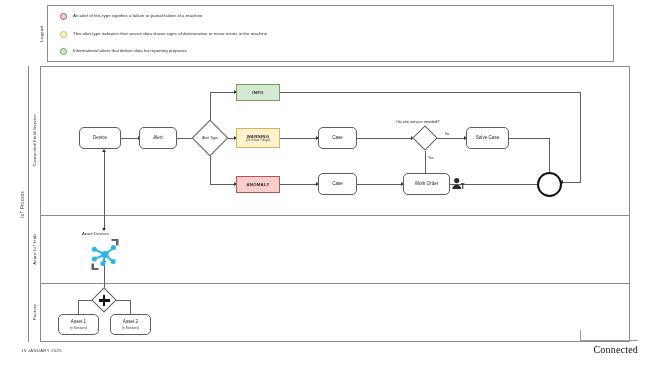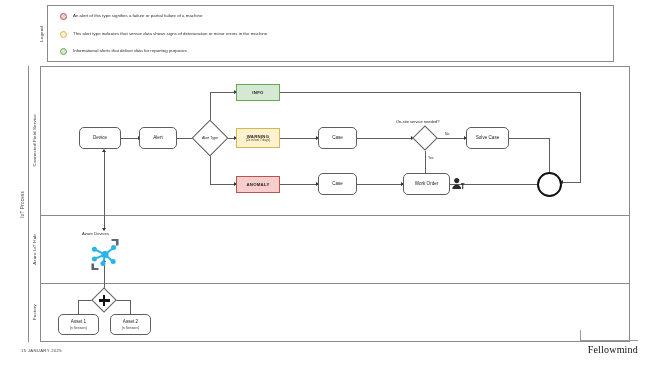--- a/index.html
+++ b/index.html
@@ -302,15 +302,15 @@
     <span class="sub">(n Sensors)</span>
   </div>
   <div class="node" style="left:110px;top:314px;width:41px;height:21px;">
     <span>Asset 2</span>
     <span class="sub">(n Sensors)</span>
   </div>
 
   <div id="date-stamp">15 JANUARY 2025</div>
   <div id="brand-rule"></div>
   <div id="brand-tick"></div>
-  <div id="brand">Fellowmind</div>
+  <div id="brand">Connected</div>
 
 </div>
 
 </body></html>

